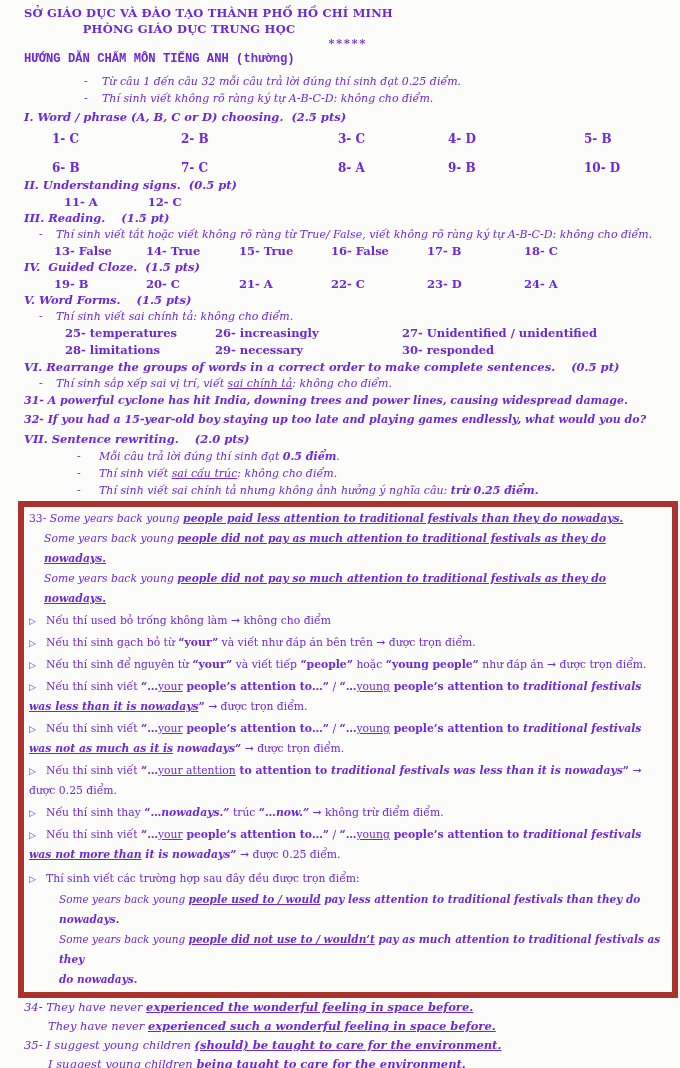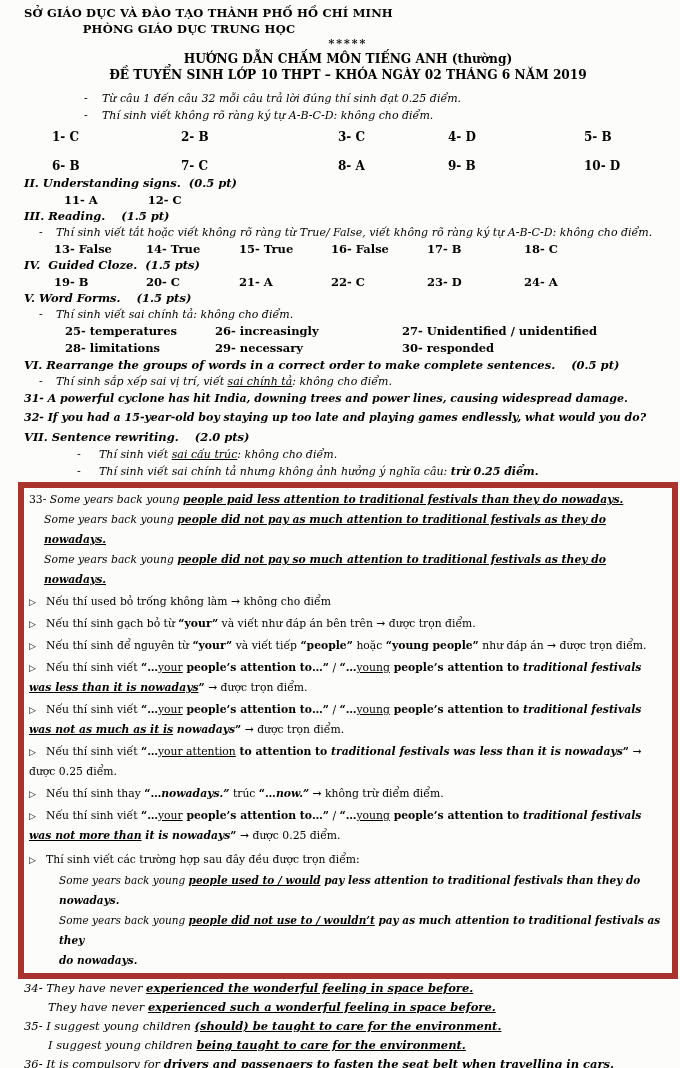--- a/index.html
+++ b/index.html
@@ -7,21 +7,21 @@
     position:relative;width:680px;height:1068px;box-sizing:border-box;
     background:#fcfcfa;color:#161616;overflow:hidden;
     font-family:"DejaVu Serif","Liberation Serif",serif;
     padding:5px 8px 0 8px;
   }
   p{margin:0;}
   
   .dept{font-weight:700;font-size:11.5px;line-height:16px;letter-spacing:.2px;}
   .dept2{width:330px;text-align:center;}
   .stars{text-align:center;font-weight:700;font-size:11px;line-height:14px;letter-spacing:2px;}
-  .title{text-align:center;font-weight:700;font-size:12.2px;line-height:16px;}
+  .title{text-align:left;font-weight:700;font-size:12.2px;line-height:16px;font-family:Liberation Mono, monospace;}
   .title2{line-height:17px;}
   
   .note{font-size:11px;font-style:italic;line-height:16px;}
   .note .marker{font-style:normal;}
   .marker{display:inline-block;width:17px;}
   .ind-intro{padding-left:60px;line-height:17px;}
   .ind-intro .marker{width:18px;}
   .ind-sec{padding-left:15px;}
   .ind-vii{padding-left:53px;line-height:17px;}
   .ind-vii .marker{width:22px;}
@@ -58,31 +58,31 @@
   .seg-b{font-weight:700;}
   .seg-i{font-style:italic;}
   .seg-bi{font-weight:700;font-style:italic;}
   .seg-bu{font-weight:400;text-decoration:underline;}
   .seg-iu{font-style:italic;text-decoration:underline;}
   .seg-biu{font-weight:700;font-style:italic;text-decoration:underline;}
 </style>
 </head>
 <body>
 
-<div class="page" style="background: rgb(252, 252, 250); color: #000000; padding-left: 24px;">
+<div class="page" style="background: rgb(252, 252, 250); color: #6d28d9; padding-left: 24px;">
 
   <p class="dept">SỞ GIÁO DỤC VÀ ĐÀO TẠO THÀNH PHỐ HỒ CHÍ MINH</p>
   <p class="dept dept2">PHÒNG GIÁO DỤC TRUNG HỌC</p>
   <p class="stars">*****</p>
   <p class="title">HƯỚNG DẪN CHẤM MÔN TIẾNG ANH (thường)</p>
-  <p class="title title2">ĐỀ TUYỂN SINH LỚP 10 THPT – KHÓA NGÀY 02 THÁNG 6 NĂM 2019</p>
 
   <p class="note ind-intro mt6"><span class="marker">-</span><span>Từ câu 1 đến câu 32 mỗi câu trả lời đúng thí sinh đạt 0.25 điểm.</span></p>
   <p class="note ind-intro"><span class="marker">-</span><span>Thí sinh viết không rõ ràng ký tự A-B-C-D: không cho điểm.</span></p>
 
+  <p class="sec mt2">I. Word / phrase (A, B, C or D) choosing.  (2.5 pts)</p>
   <p class="row5 mt4">
     <span>1- C</span>
       <span>2- B</span>
       <span>3- C</span>
       <span>4- D</span>
       <span>5- B</span>
   </p>
   <p class="row5 r2">
     <span>6- B</span>
       <span>7- C</span>
@@ -127,20 +127,21 @@
       <span>29- necessary</span>
       <span>30- responded</span>
   </p>
 
   <p class="sec">VI. Rearrange the groups of words in a correct order to make complete sentences.    (0.5 pt)</p>
   <p class="note ind-sec"><span class="marker">-</span><span><span class="seg-i">Thí sinh sắp xếp sai vị trí, viết </span><span class="seg-iu">sai chính tả</span><span class="seg-i">: không cho điểm.</span></span></p>
   <p class="q"><span class="seg-bi">31- A powerful cyclone has hit India, downing trees and power lines, causing widespread damage.</span></p>
   <p class="q q2"><span class="seg-bi">32- If you had a 15-year-old boy staying up too late and playing games endlessly, what would you do?</span></p>
 
   <p class="sec mt2">VII. Sentence rewriting.    (2.0 pts)</p>
+  <p class="note ind-vii"><span class="marker">-</span><span><span class="seg-i">Mỗi câu trả lời đúng thí sinh đạt </span><span class="seg-bi">0.5 điểm</span><span class="seg-i">.</span></span></p>
   <p class="note ind-vii"><span class="marker">-</span><span><span class="seg-i">Thí sinh viết </span><span class="seg-iu">sai cấu trúc</span><span class="seg-i">: không cho điểm.</span></span></p>
   <p class="note ind-vii"><span class="marker">-</span><span><span class="seg-i">Thí sinh viết sai chính tả nhưng không ảnh hưởng ý nghĩa câu: </span><span class="seg-bi">trừ 0.25 điểm.</span></span></p>
 
   <div class="box" style="border-color: rgb(171, 51, 46);">
     <p><span class="seg-r">33- </span><span class="seg-i">Some years back young </span><span class="seg-biu">people paid less attention to traditional festivals than they do nowadays.</span></p>
     <p class="alt"><span class="seg-i">Some years back young </span><span class="seg-biu">people did not pay as much attention to traditional festivals as they do nowadays.</span></p>
     <p class="alt"><span class="seg-i">Some years back young </span><span class="seg-biu">people did not pay so much attention to traditional festivals as they do nowadays.</span></p>
 
     <p class="rule"><span class="marker">▷</span><span><span class="seg-r">Nếu thí used bỏ trống không làm </span><span class="seg-b">→</span><span class="seg-r"> không cho điểm</span></span></p>
     <p class="rule"><span class="marker">▷</span><span><span class="seg-r">Nếu thí sinh gạch bỏ từ </span><span class="seg-b">“your”</span><span class="seg-r"> và viết như đáp án bên trên </span><span class="seg-b">→</span><span class="seg-r"> được trọn điểm.</span></span></p>

